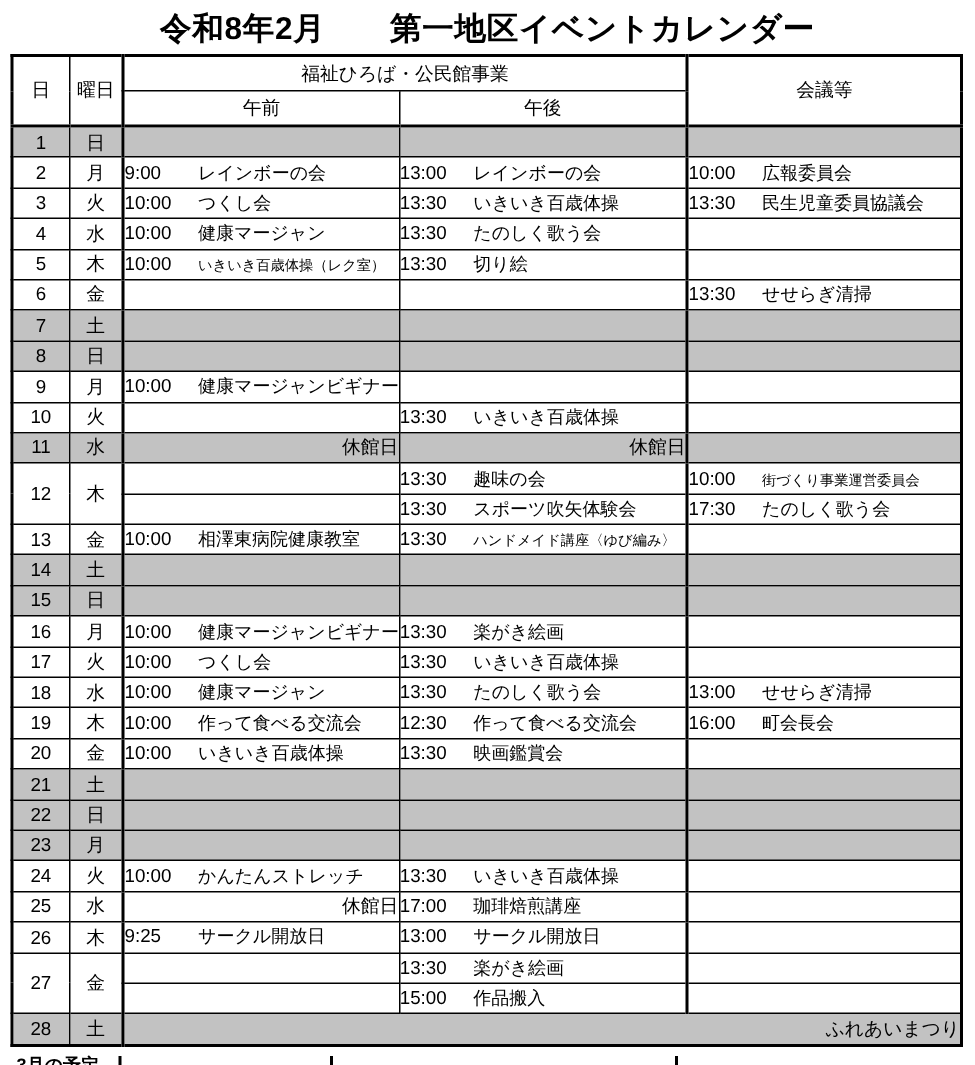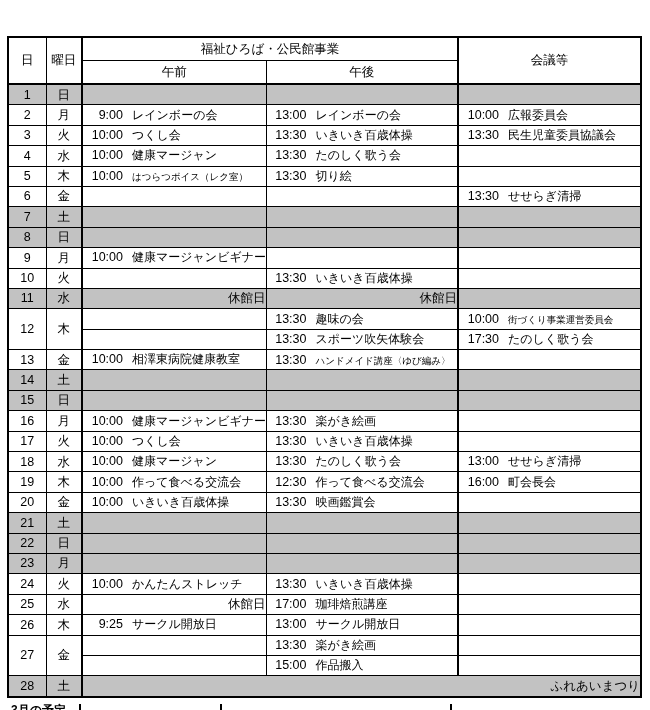--- a/index.html
+++ b/index.html
@@ -15,32 +15,33 @@
   .cal tr.hdr td{height:22px;text-align:center;font-size:12.5px;}
   .cal td.day{text-align:center;}
   .cal td.wd{text-align:center;border-right-width:2px;margin-left:32px;}
   .cal td.pm{border-right-width:2px;}
   .cal td.grp{border-right-width:2px;text-align:center;}
   .cal tr.ft td{border-top:2px solid #000;}
   .cal tr.gy td{background:#c2c2c2;}
   .cal tr.dash td{border-bottom:1px dashed #000;}
   .cal tr.dash td.sb{border-bottom:1px solid #000;}
   .cal td.ctr{text-align:right;}
-  .t{display:inline-block;width:40px;text-align:right;margin-right:9px;}
+  .t{display:inline-block;width:40px;margin-right:9px;}
   .l{font-size:12px;}
   .sm{font-size:9.5px;}
   .next-label{position:absolute;left:11px;top:702px;font-size:12px;font-weight:bold;}
   .stub{position:absolute;top:704px;width:2px;height:6px;background:#000;}
   .stub.s1{left:79px;}.stub.s2{left:220px;}.stub.s3{left:450px;}
 </style>
 </head>
 <body>
 
 <div class="page">
 
+  <div class="page-title">令和8年2月　　第一地区イベントカレンダー</div>
 
   <table class="cal">
     <colgroup>
       <col style="width:38px">
         <col style="width:36px">
         <col style="width:184px">
         <col style="width:192px">
         <col style="width:183px">
     </colgroup>
 
@@ -84,21 +85,21 @@
       <td class="day">4</td>
       <td class="wd">水</td>
       <td class="am"><span class="t">10:00</span><span class="l">健康マージャン</span></td>
       <td class="pm"><span class="t">13:30</span><span class="l">たのしく歌う会</span></td>
       <td class="mtg"></td>
     </tr>
 
     <tr>
       <td class="day">5</td>
       <td class="wd">木</td>
-      <td class="am"><span class="t">10:00</span><span class="l sm">はつらつボイス（レク室）</span></td>
+      <td class="am"><span class="t">10:00</span><span class="l sm">いきいき百歳体操（レク室）</span></td>
       <td class="pm"><span class="t">13:30</span><span class="l">切り絵</span></td>
       <td class="mtg"></td>
     </tr>
 
     <tr>
       <td class="day">6</td>
       <td class="wd">金</td>
       <td class="am"></td>
       <td class="pm"></td>
       <td class="mtg"><span class="t">13:30</span><span class="l">せせらぎ清掃</span></td>

